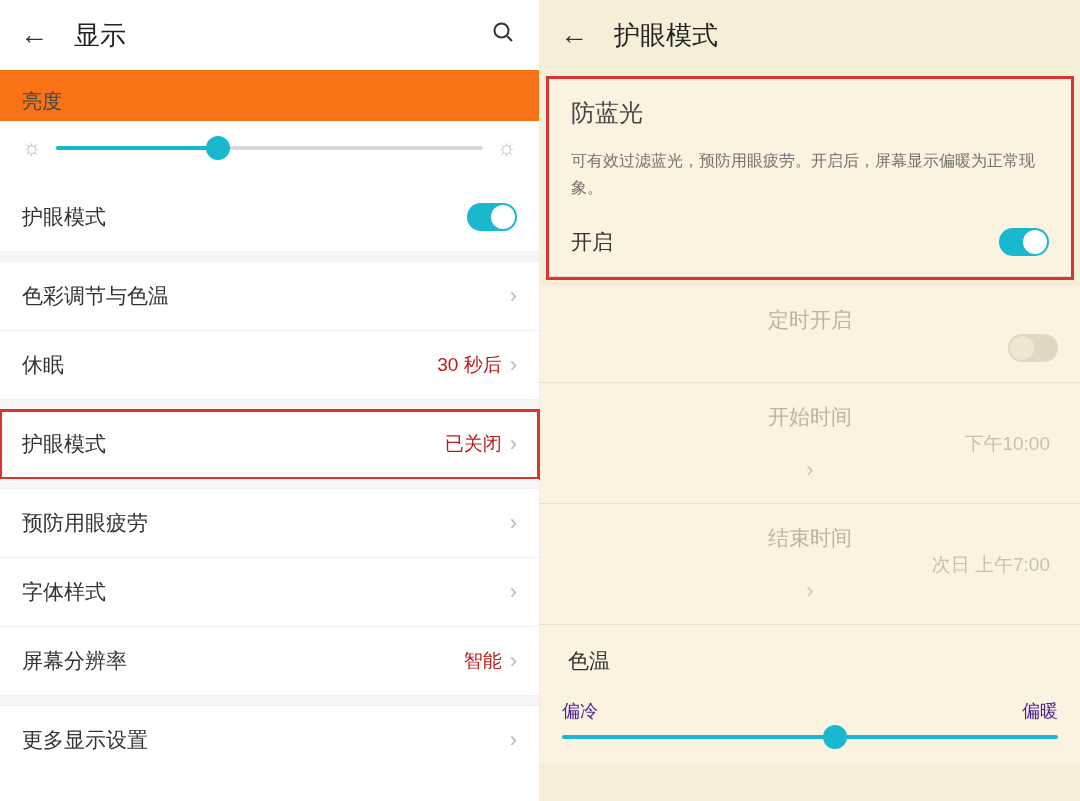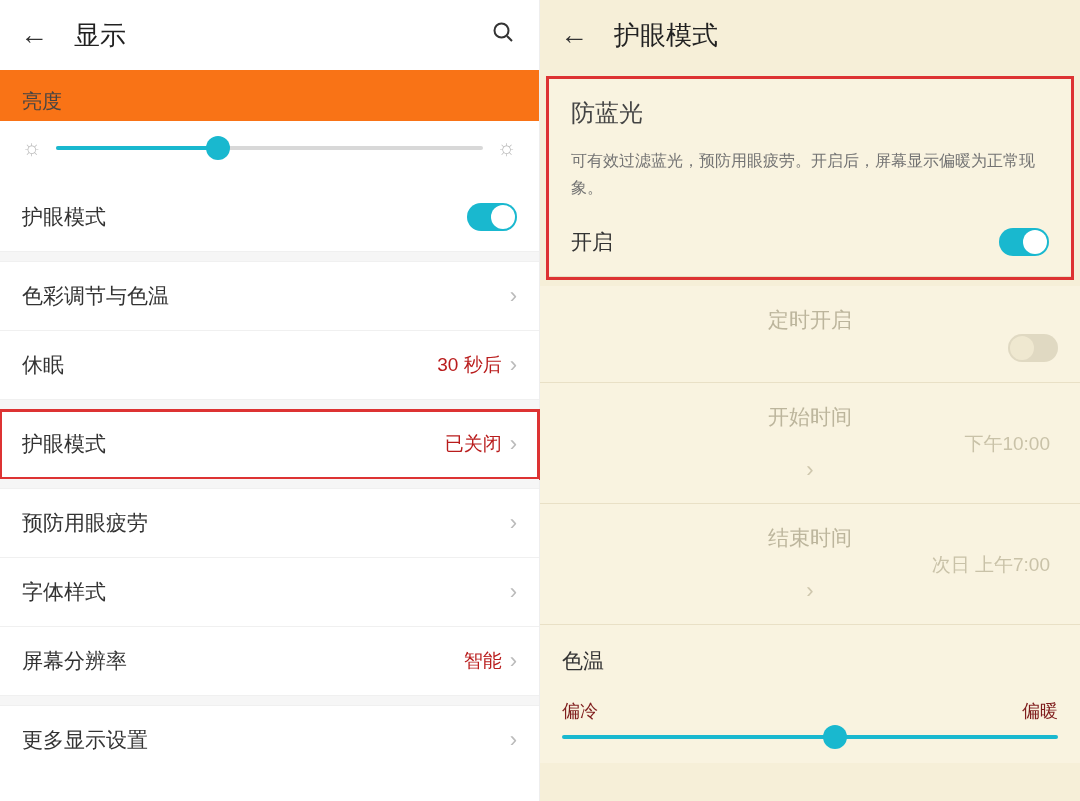--- a/index.html
+++ b/index.html
@@ -102,31 +102,31 @@
   }
 
   .right .disabled { color: #bcb59c; flex-direction: column; }
   .right .disabled .value { color: #c9c2a8; }
   .right .disabled .chev { color: #cfc7ad; }
 
   .right .toggle.off.disabled-toggle { background:#e0d9c2; }
   .right .toggle.off.disabled-toggle .knob { background:#efe8d0; }
 
   .color-temp-block { padding: 0 22px 24px 22px; background:#f9f3e0; }
-  .ct-labels { display:flex; justify-content:space-between; font-size:18px; color:#7f1d1d; padding: 18px 0 12px 0;}
+  .ct-labels { display:flex; justify-content:space-between; font-size:18px; color:#4c1d95; padding: 18px 0 12px 0;}
   .ct-track {
     position:relative; height:4px; background:#19b8cf; border-radius:2px;
   }
   .ct-thumb {
     position:absolute; top:50%; transform:translate(-50%,-50%);
     width:24px; height:24px; border-radius:50%; background:#19b8cf;
   }
 
   .right .section-title {
-    padding: 22px 22px 6px 22px; font-size:21px; color:#333; background:#f9f3e0;
+    padding: 22px 22px 6px 28px; font-size:21px; color:#333; background:#f9f3e0;
   }
   .right .highlight-box {
     border: 3px solid #d33;
     margin: 6px;
   }
 </style>
 </head>
 <body>
 
 <div class="panel left">

